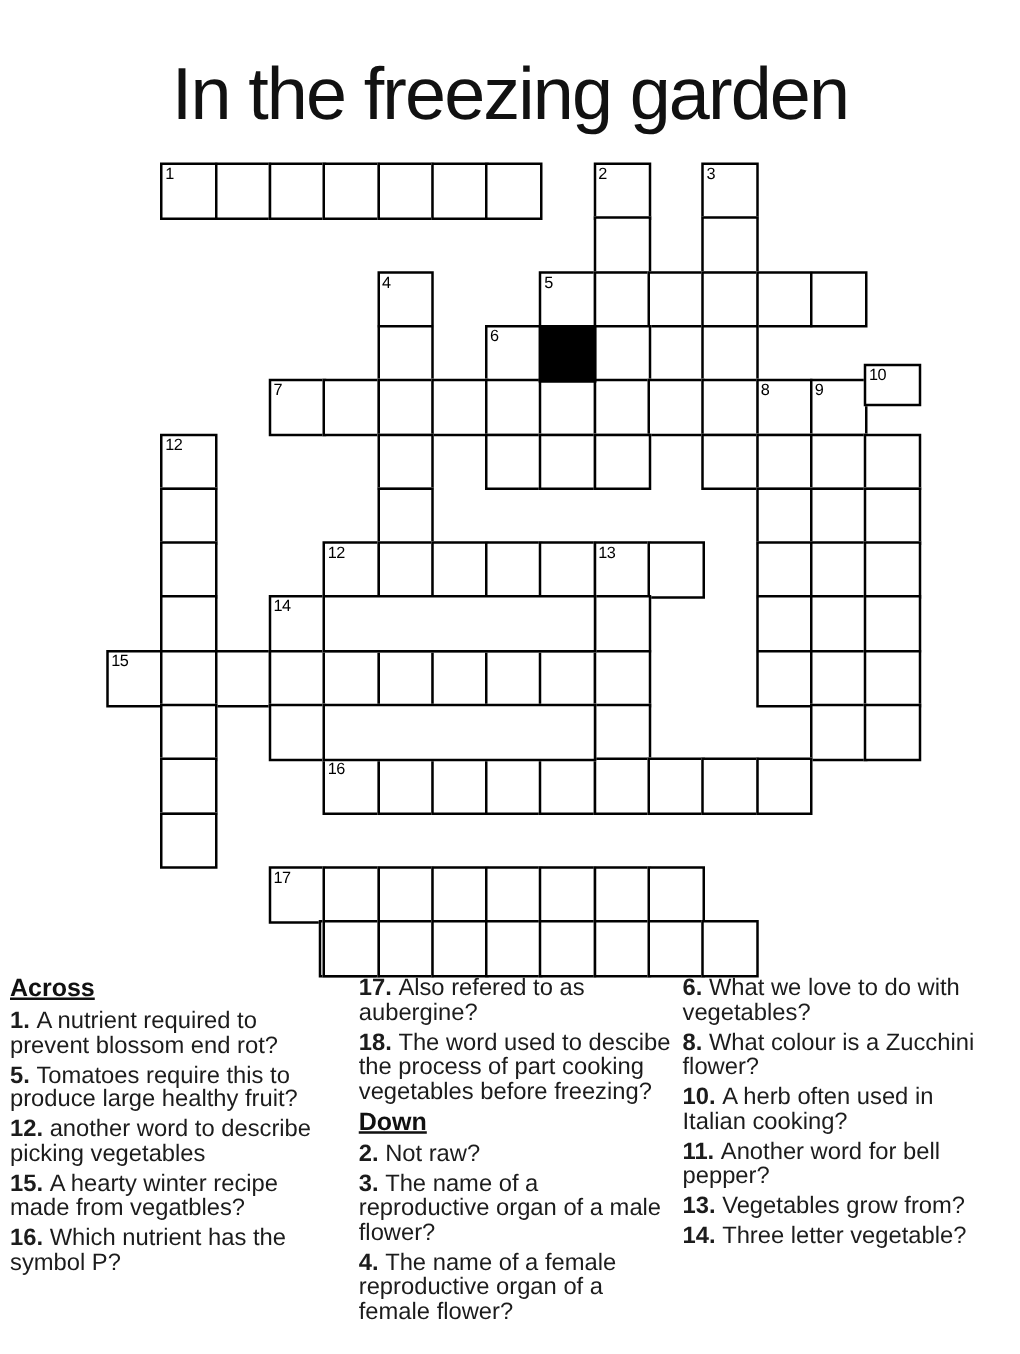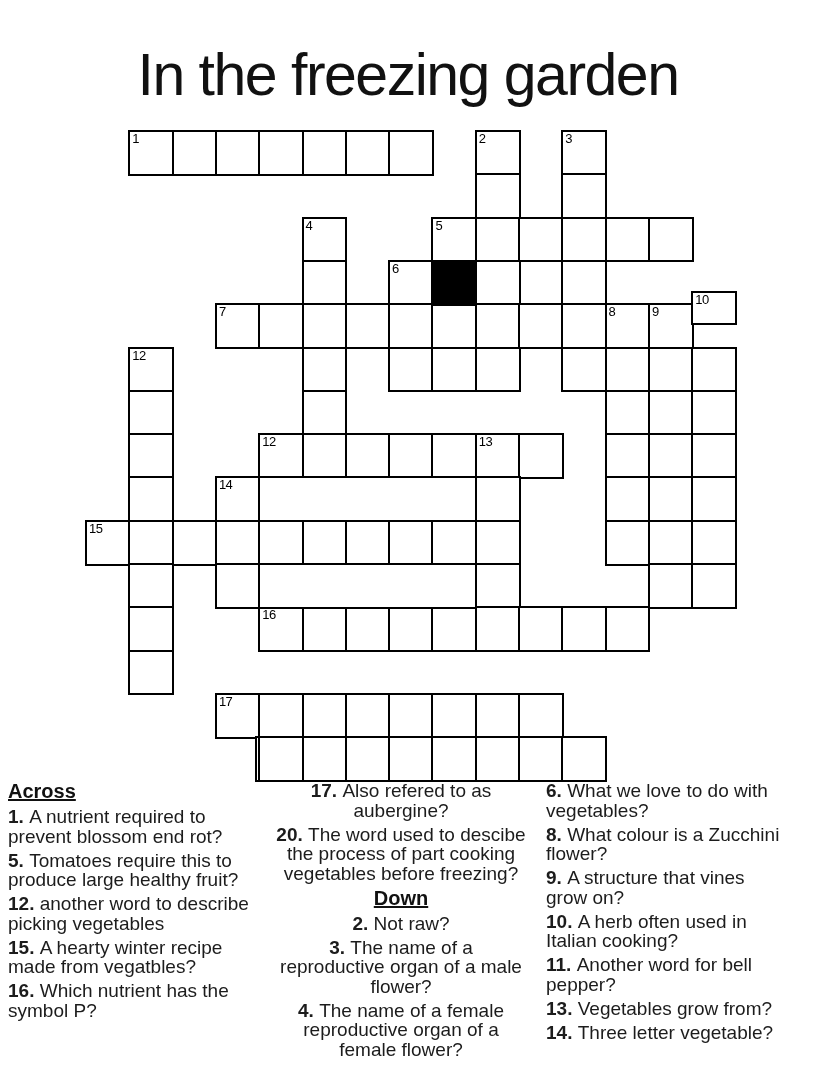--- a/index.html
+++ b/index.html
@@ -44,21 +44,21 @@
 
   .clue-col {
     position: absolute;
     top: 781px;
     width: 266px;
     font-size: 19px;
     line-height: 19.5px;
     color: #1c1c1c;
   }
   #clue-col-0 { left: 8px; }
-  #clue-col-1 { left: 268px; text-align: center; }
+  #clue-col-1 { left: 287px; }
   #clue-col-2 { left: 546px; }
 
   .clue { margin-bottom: 4.5px; }
   .cnum { font-weight: bold; }
   .clue-heading {
     font-weight: bold;
     font-size: 20px;
     line-height: 21px;
     text-decoration: underline;
     margin-bottom: 5px;
@@ -225,28 +225,27 @@
   <div id="clue-col-0" class="clue-col">
       <div class="clue-heading">Across</div>
       <div class="clue"><span class="cnum">1. </span>A nutrient required to<br>prevent blossom end rot?</div>
       <div class="clue"><span class="cnum">5. </span>Tomatoes require this to<br>produce large healthy fruit?</div>
       <div class="clue"><span class="cnum">12. </span>another word to describe<br>picking vegetables</div>
       <div class="clue"><span class="cnum">15. </span>A hearty winter recipe<br>made from vegatbles?</div>
       <div class="clue"><span class="cnum">16. </span>Which nutrient has the<br>symbol P?</div>
     </div>
   <div id="clue-col-1" class="clue-col">
       <div class="clue"><span class="cnum">17. </span>Also refered to as<br>aubergine?</div>
-      <div class="clue"><span class="cnum">20. </span>The word used to descibe<br>the process of part cooking<br>vegetables before freezing?</div>
+      <div class="clue"><span class="cnum">18. </span>The word used to descibe<br>the process of part cooking<br>vegetables before freezing?</div>
       <div class="clue-heading">Down</div>
       <div class="clue"><span class="cnum">2. </span>Not raw?</div>
       <div class="clue"><span class="cnum">3. </span>The name of a<br>reproductive organ of a male<br>flower?</div>
       <div class="clue"><span class="cnum">4. </span>The name of a female<br>reproductive organ of a<br>female flower?</div>
     </div>
   <div id="clue-col-2" class="clue-col">
       <div class="clue"><span class="cnum">6. </span>What we love to do with<br>vegetables?</div>
       <div class="clue"><span class="cnum">8. </span>What colour is a Zucchini<br>flower?</div>
-      <div class="clue"><span class="cnum">9. </span>A structure that vines<br>grow on?</div>
       <div class="clue"><span class="cnum">10. </span>A herb often used in<br>Italian cooking?</div>
       <div class="clue"><span class="cnum">11. </span>Another word for bell<br>pepper?</div>
       <div class="clue"><span class="cnum">13. </span>Vegetables grow from?</div>
       <div class="clue"><span class="cnum">14. </span>Three letter vegetable?</div>
     </div>
 </div>
 
 </body></html>

